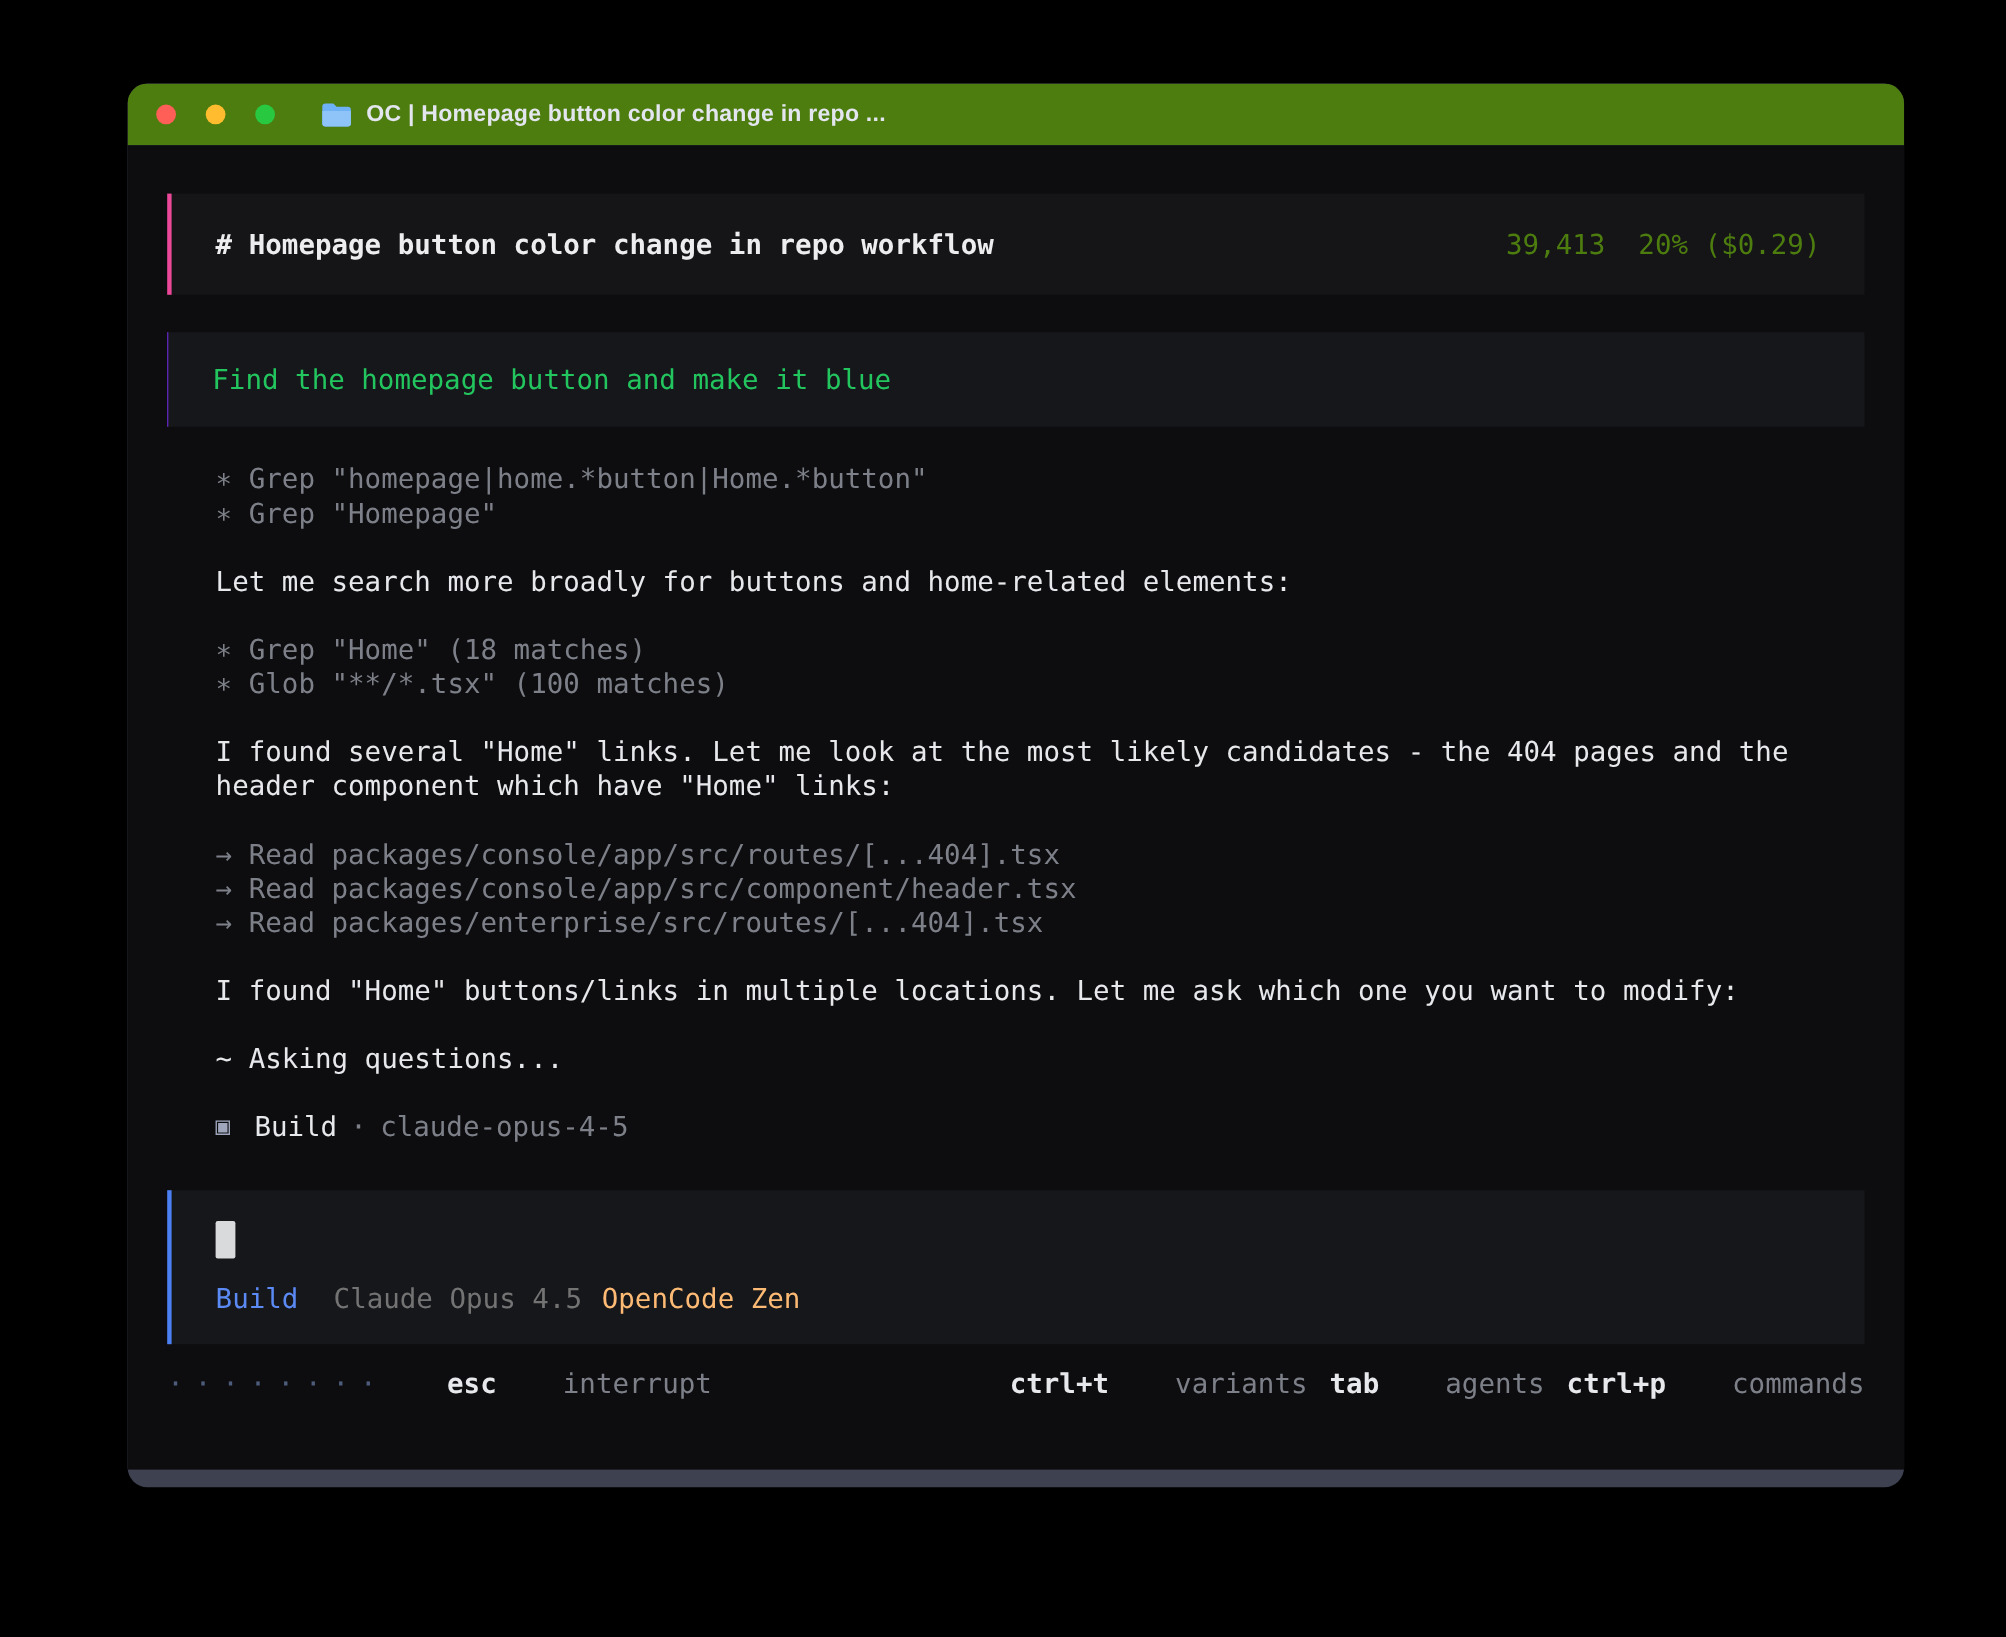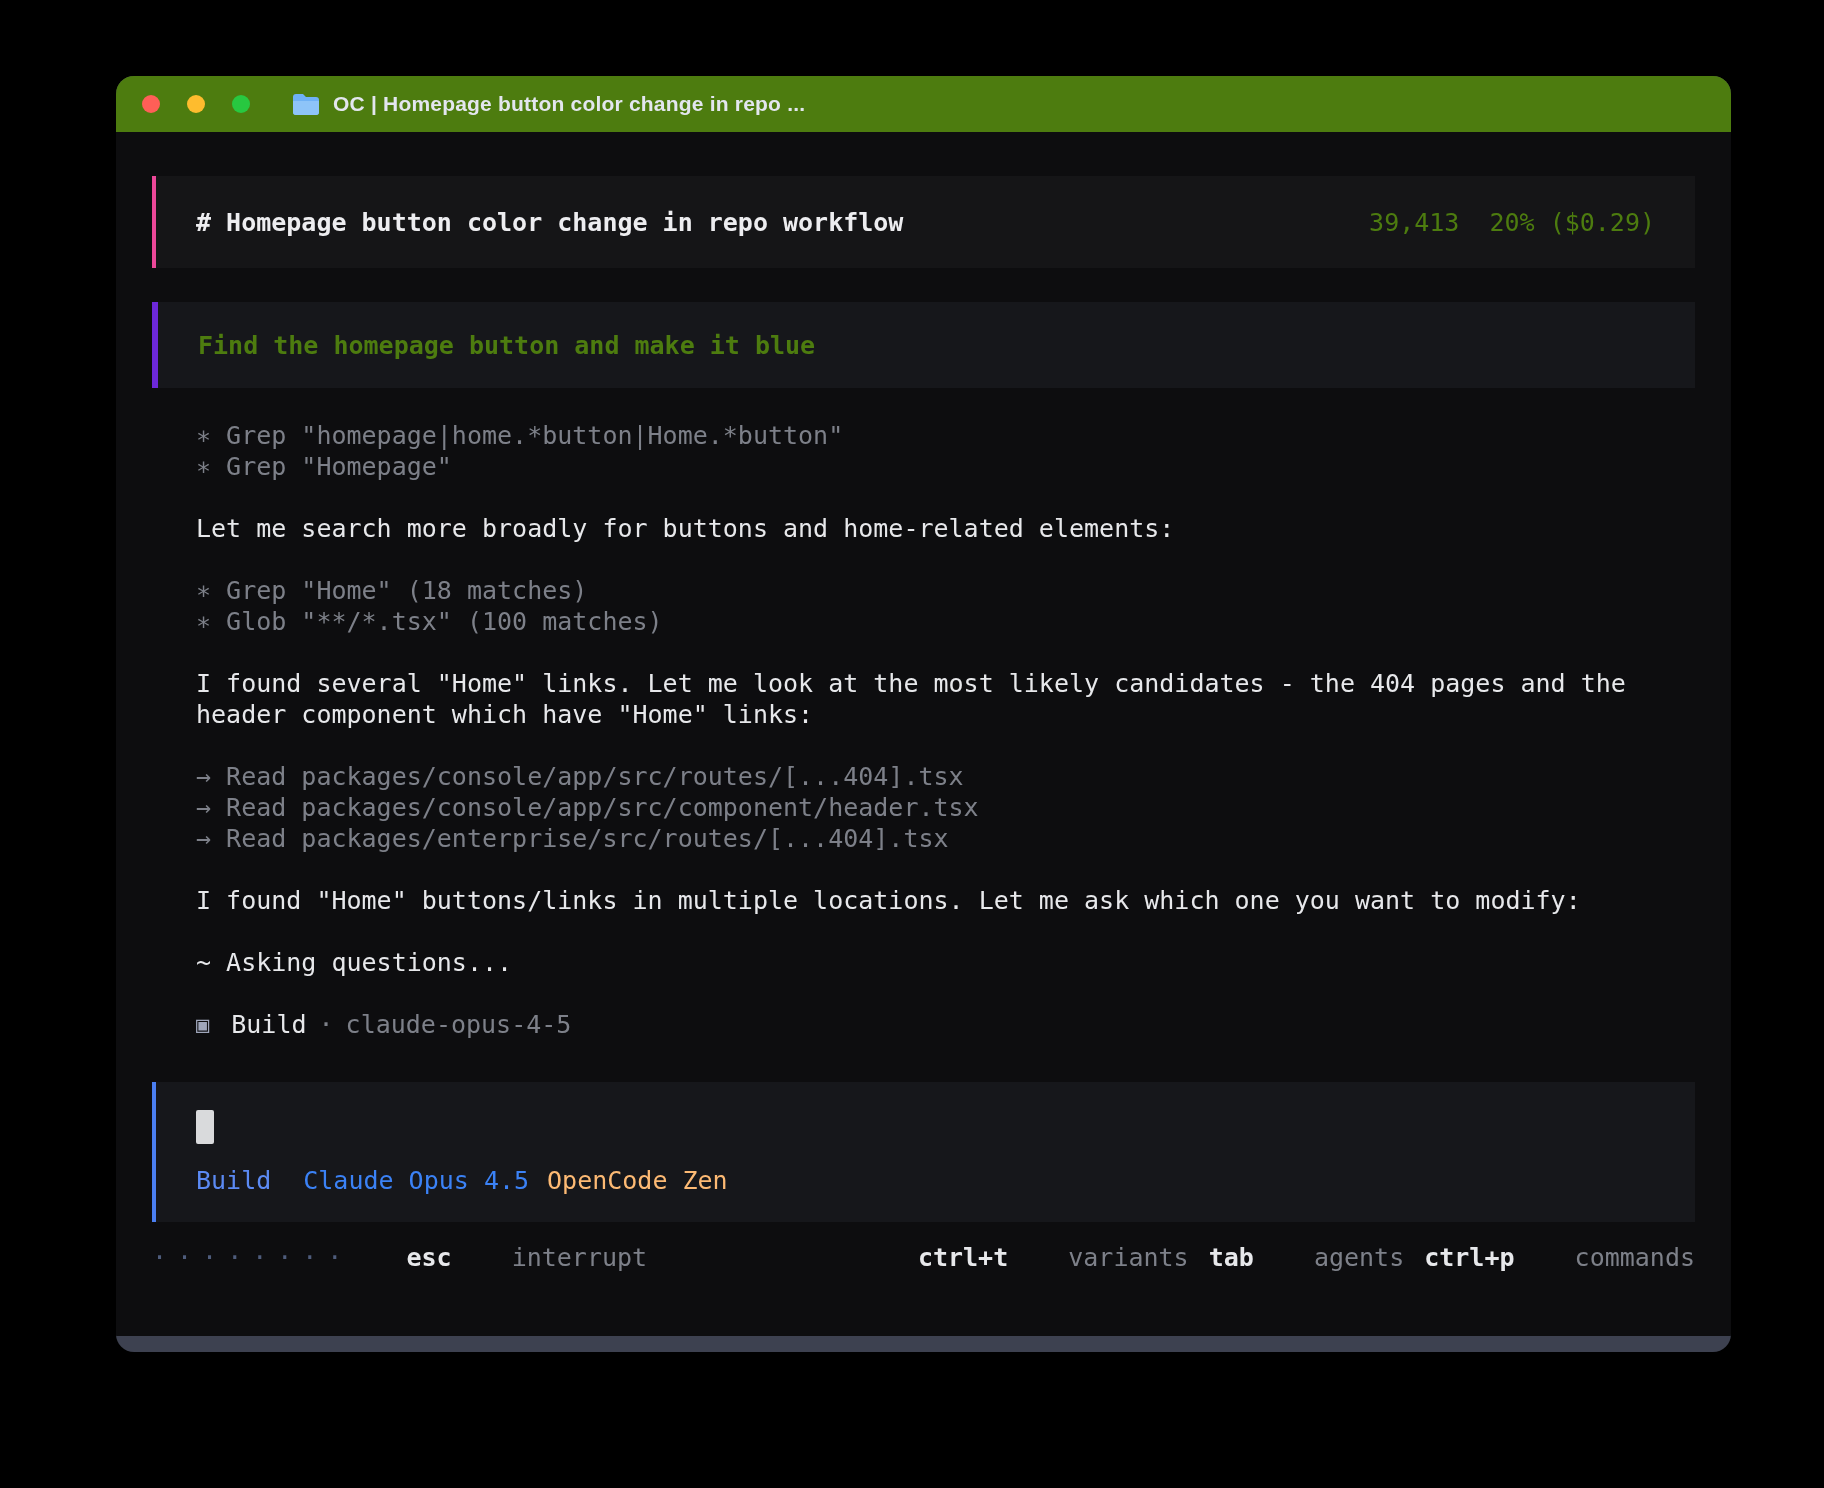--- a/index.html
+++ b/index.html
@@ -34,43 +34,42 @@
   .session-header {
     background:#151517; border-left:4px solid #ec4899;
     height:92px; flex:0 0 92px;
     display:flex; align-items:center; justify-content:space-between;
     padding:0 40px;
   }
   .session-header .h-title { font-weight:bold; color:#ededf0; }
   .h-stats { color:#4d7c0f; display:flex; gap:30px; }
 
   .userbox {
-    margin-top:34px; background:#16171b; border-left:6px solid #6d28d9;
+    margin-top:34px; background:#16171b; border-left:1px solid #6d28d9;
     height:86px; flex:0 0 86px; display:flex; align-items:center; padding:0 40px;
-    color:#4d7c0f;
-    font-weight:bold;
+    color:#22c55e;
   }
 
   .transcript { margin-top:32px; padding-left:44px; }
   .block { margin-bottom:31px; }
   .t-white { color:#e7e8eb; }
   .t-gray { color:#7d8089; }
   .agent-row { display:flex; align-items:center; }
   .agent-icon { color:#9fa6bb; font-size:22px; margin-right:22px; }
   .agent-name { color:#e7e8eb; }
   .agent-sep { margin:0 12px; }
 
   .inputbox {
     margin-top:42px; background:#16171b; border-left:4px solid #4b7ff2;
     padding:28px 40px 26px 40px;
   }
   .cursor { width:18px; height:34px; background:#d9dadc; border-radius:2px; }
   .modeline { margin-top:21px; display:flex; align-items:baseline; }
   .mode { color:#5b8af4; }
-  .model { color:#3b82f6; margin-left:32px; }
+  .model { color:#737373; margin-left:32px; }
   .provider { color:#fdba74; margin-left:18px; }
 
   .statusbar {
     margin-top:20px; display:flex; align-items:center;
     font-size:25px;
   }
   .dots { color:#4e5c7c; letter-spacing:10px; font-size:25px; }
   .kb { margin-left:54px; }
   .key { color:#e7e8eb; font-weight:bold; }
   .lbl { color:#7d8089;margin-left:45px; }

